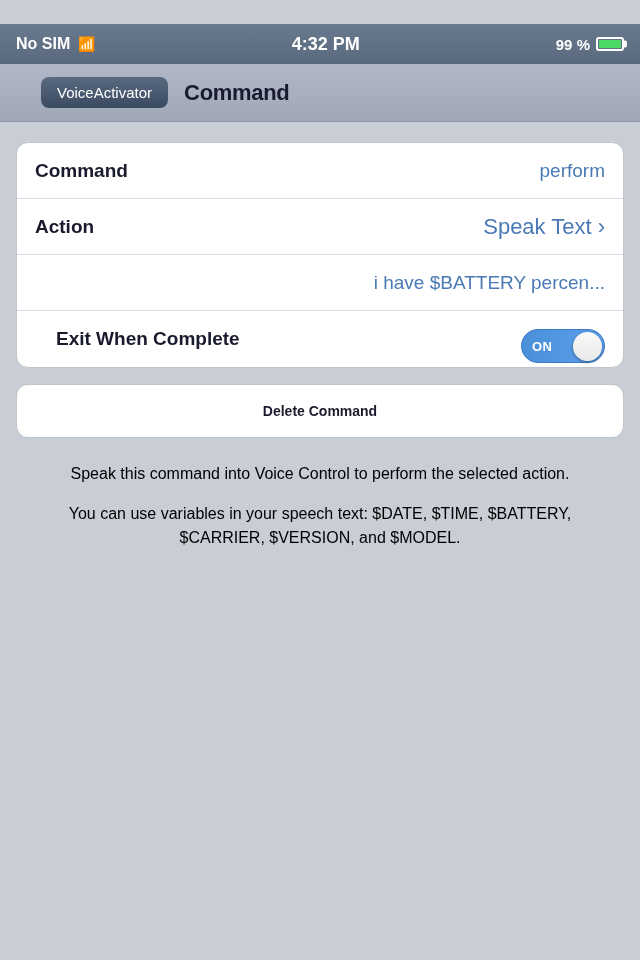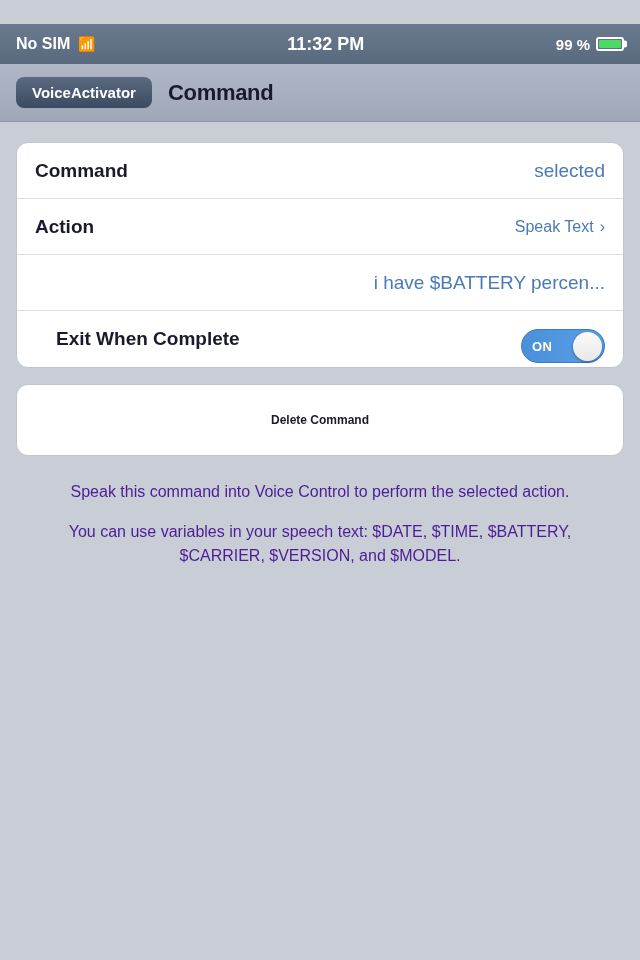--- a/index.html
+++ b/index.html
@@ -84,26 +84,27 @@
       display: flex;
       align-items: center;
       padding: 0 16px;
       border-bottom: 1px solid #8a95a5;
       gap: 16px;
     }
     .nav-back-btn {
       background: linear-gradient(to bottom, #5a6a80, #3a4a60);
       color: white;
       font-size: 15px;
-      font-weight: 700;
+      font-weight: 400;
       padding: 7px 16px;
       border-radius: 8px;
       border: none;
       cursor: pointer;
       white-space: nowrap;
+      margin-left: 25px;
     }
     .nav-title {
       flex: 1;
       text-align: left;
       font-size: 22px;
       font-weight: 700;
       color: #1a1a2e;
       letter-spacing: -0.3px;
     }
 
@@ -148,21 +149,21 @@
     }
 
     .settings-value-with-arrow {
       display: flex;
       align-items: center;
       justify-content: flex-end;
       gap: 6px;
       flex: 1;
     }
     .settings-value-with-arrow span {
-      font-size: 16px;
+      font-size: 22px;
       color: #4a7ab5;
     }
     .arrow-right {
       font-size: 20px;
       color: #4a7ab5;
       font-weight: 300;
     }
 
     
     .toggle-container {
@@ -209,51 +210,51 @@
     
     .delete-card {
       background: white;
       border-radius: 12px;
       overflow: hidden;
       border: 1px solid #c0c4cc;
       margin-bottom: 24px;
     }
     .delete-btn {
       width: 100%;
-      padding: 28px;
+      padding: 18px;
       background: white;
       border: none;
-      font-size: 12px;
+      font-size: 14px;
       font-weight: 700;
       color: #1a1a2e;
       cursor: pointer;
       text-align: center;
     }
 
     
     .footer-text {
       text-align: center;
-      color: #4c1d95;
+      color: #000000;
       font-size: 16px;
       line-height: 1.5;
       padding: 0 16px;
     }
     .footer-text p {
       margin-bottom: 16px;
     }
   </style>
 </head>
 <body>
 
 <div class="status-bar">
   <div class="status-left">
     <span>No SIM</span>
     <span class="wifi-icon">📶</span>
   </div>
-  <div class="status-center">11:32 PM</div>
+  <div class="status-center">4:32 PM</div>
   <div class="status-right">
     <span>99 %</span>
     <div class="battery-icon">
       <div class="battery-body">
         <div class="battery-fill"></div>
       </div>
     </div>
   </div>
 </div>
 
@@ -261,21 +262,21 @@
   <button class="nav-back-btn">VoiceActivator</button>
   <div class="nav-title">Command</div>
 </div>
 
 <div class="content">
 
   <div class="settings-card">
 
     <div class="settings-row">
       <span class="settings-label">Command</span>
-      <span class="settings-value">selected</span>
+      <span class="settings-value">perform</span>
     </div>
 
     <div class="settings-row">
       <span class="settings-label">Action</span>
       <div class="settings-value-with-arrow">
         <span>Speak Text</span>
         <span class="arrow-right">›</span>
       </div>
     </div>
 

